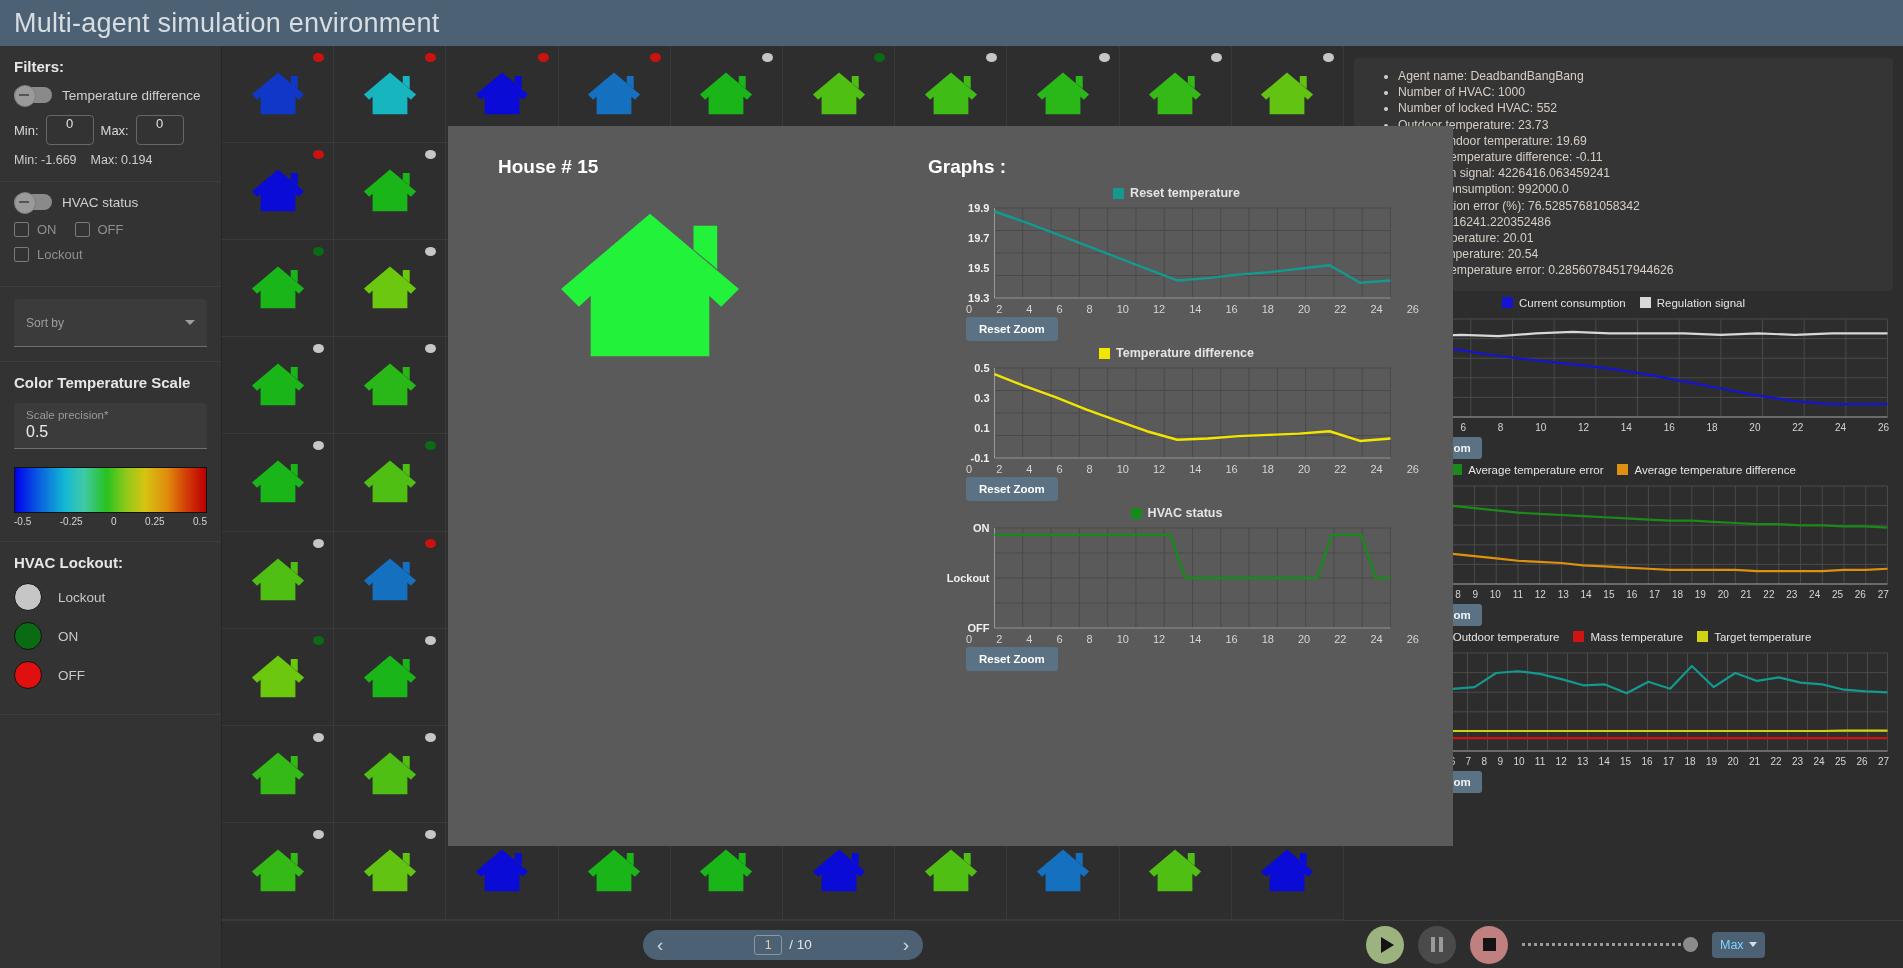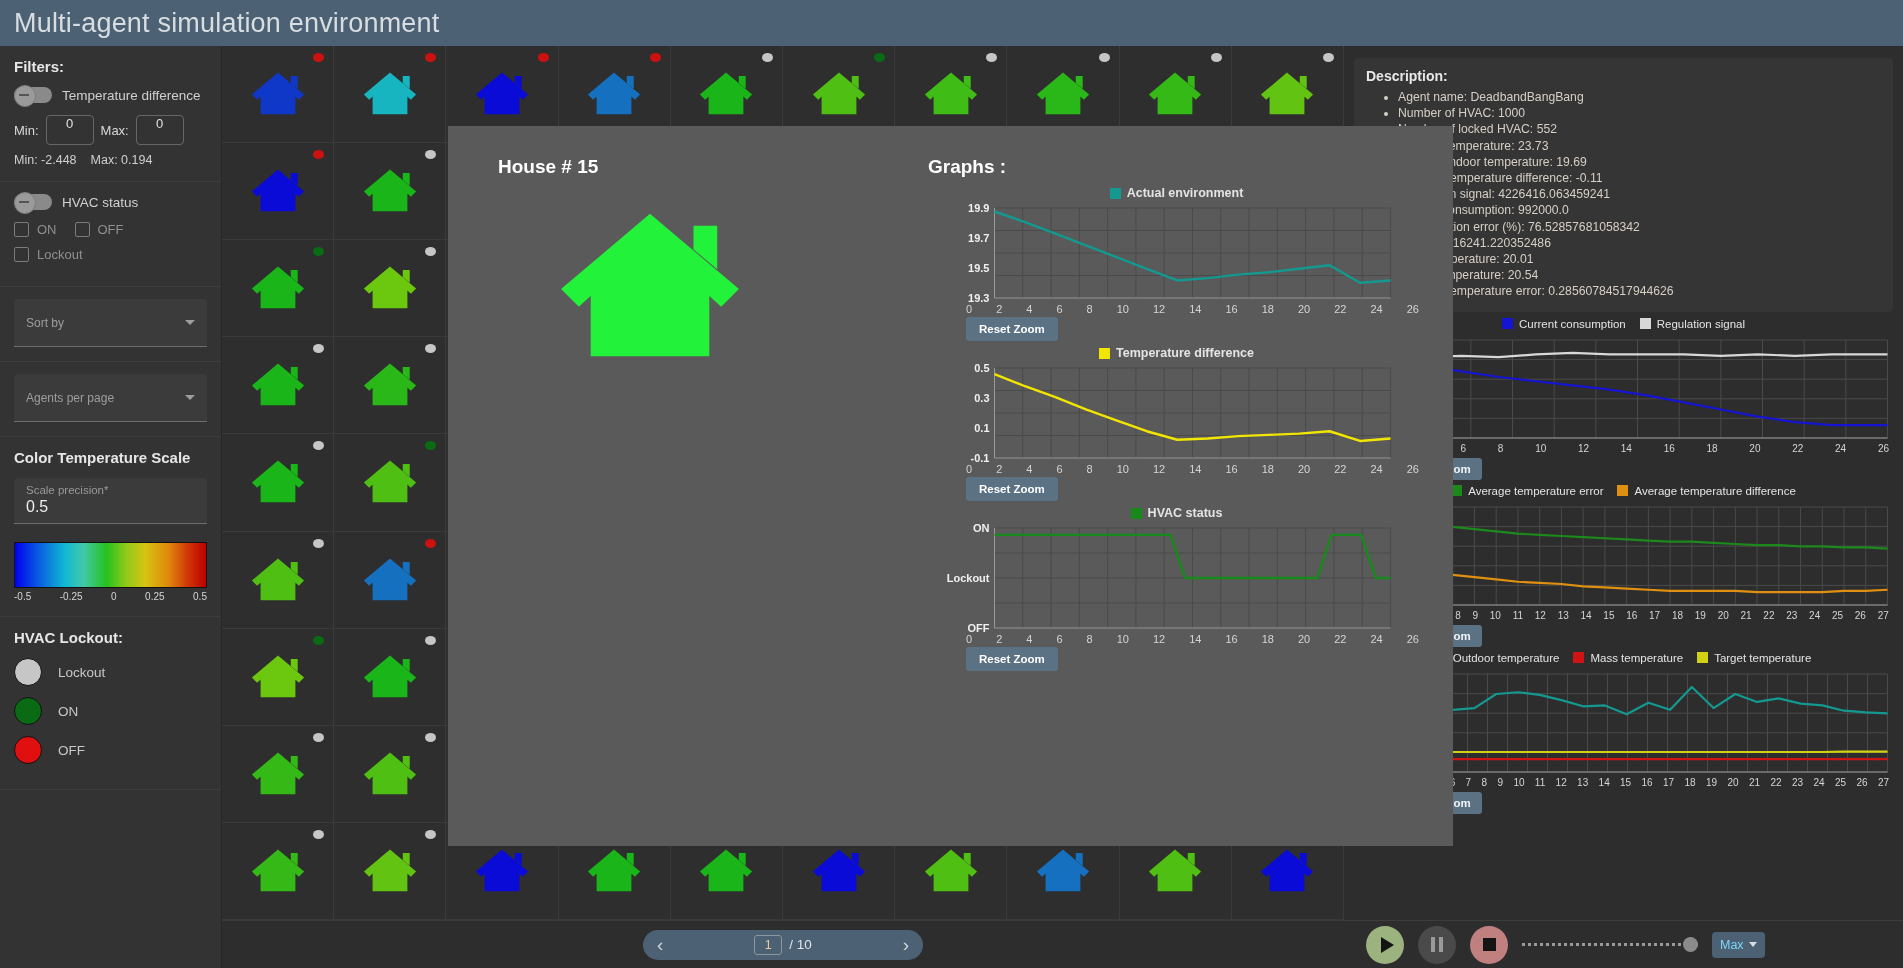--- a/index.html
+++ b/index.html
@@ -238,21 +238,21 @@
         <div class="switch"></div>
         <div class="toggle-label">Temperature difference</div>
       </div>
       <div class="minmax-row">
         <span class="lbl">Min:</span>
         <div class="num-box">0</div>
         <span class="lbl">Max:</span>
         <div class="num-box">0</div>
       </div>
       <div class="range-note">
-        <span>Min: -2.448</span>
+        <span>Min: -1.669</span>
         <span>Max: 0.194</span>
       </div>
     </div>
 
     <div class="sb-section">
       <div class="toggle-row">
         <div class="switch"></div>
         <div class="toggle-label">HVAC status</div>
       </div>
       <div class="chk-group">
@@ -271,26 +271,20 @@
       </div>
     </div>
 
     <div class="sb-section">
       <div class="select-field">
         <span class="sel-text">Sort by</span>
         <span class="caret"></span>
       </div>
     </div>
 
-    <div class="sb-section">
-      <div class="select-field">
-        <span class="sel-text">Agents per page</span>
-        <span class="caret"></span>
-      </div>
-    </div>
 
     <div class="sb-section">
       <div class="sb-h">Color Temperature Scale</div>
       <div class="precision-field">
         <div class="pf-lbl">Scale precision*</div>
         <div class="pf-val">0.5</div>
       </div>
       <div class="gradient-bar"></div>
       <div class="gradient-ticks">
         <span class="xtick">-0.5</span>
@@ -867,21 +861,20 @@
       <span class="center">
         <span class="page-input">1</span>
         <span class="of">/ 10</span>
       </span>
       <span class="arrow">›</span>
     </div>
   </div>
 
   <div class="right-panel">
     <div class="desc-card">
-      <h3>Description:</h3>
       <ul id="desc-list">
           <li>Agent name: DeadbandBangBang</li>
           <li>Number of HVAC: 1000</li>
           <li>Number of locked HVAC: 552</li>
           <li>Outdoor temperature: 23.73</li>
           <li>Average indoor temperature: 19.69</li>
           <li>Average temperature difference: -0.11</li>
           <li>Regulation signal: 4226416.063459241</li>
           <li>Current consumption: 992000.0</li>
           <li>Consumption error (%): 76.52857681058342</li>
@@ -1124,21 +1117,21 @@
             <path id="big-house-path" d="M50 6 L95 44 L86 53 L50 20 L14 53 L5 44 Z M20 44 L50 18 L80 44 L80 78 L20 78 Z M72 12 L84 12 L84 34 L72 24 Z" fill="#23f23b"></path>
           </svg>
         </div>
       </div>
       <div class="modal-right">
         <div class="modal-graphs-h">Graphs :</div>
         <div id="modal-charts">
             <div class="m-chart"><div class="legend-row m-legend">
                 <span class="legend-item">
                   <span class="legend-swatch" style="background:#13998f"></span>
-                  <span class="legend-text">Actual environment</span>
+                  <span class="legend-text">Reset temperature</span>
                 </span>
               </div><svg class="plot-svg" viewBox="0 0 440 100" height="100">
                 <line x1="38" y1="6" x2="38" y2="96" stroke="#4a4a4a" stroke-width="1"></line>
                 <line x1="66.28571428571428" y1="6" x2="66.28571428571428" y2="96" stroke="#4a4a4a" stroke-width="1"></line>
                 <line x1="94.57142857142857" y1="6" x2="94.57142857142857" y2="96" stroke="#4a4a4a" stroke-width="1"></line>
                 <line x1="122.85714285714286" y1="6" x2="122.85714285714286" y2="96" stroke="#4a4a4a" stroke-width="1"></line>
                 <line x1="151.14285714285714" y1="6" x2="151.14285714285714" y2="96" stroke="#4a4a4a" stroke-width="1"></line>
                 <line x1="179.42857142857142" y1="6" x2="179.42857142857142" y2="96" stroke="#4a4a4a" stroke-width="1"></line>
                 <line x1="207.71428571428572" y1="6" x2="207.71428571428572" y2="96" stroke="#4a4a4a" stroke-width="1"></line>
                 <line x1="236" y1="6" x2="236" y2="96" stroke="#4a4a4a" stroke-width="1"></line>

